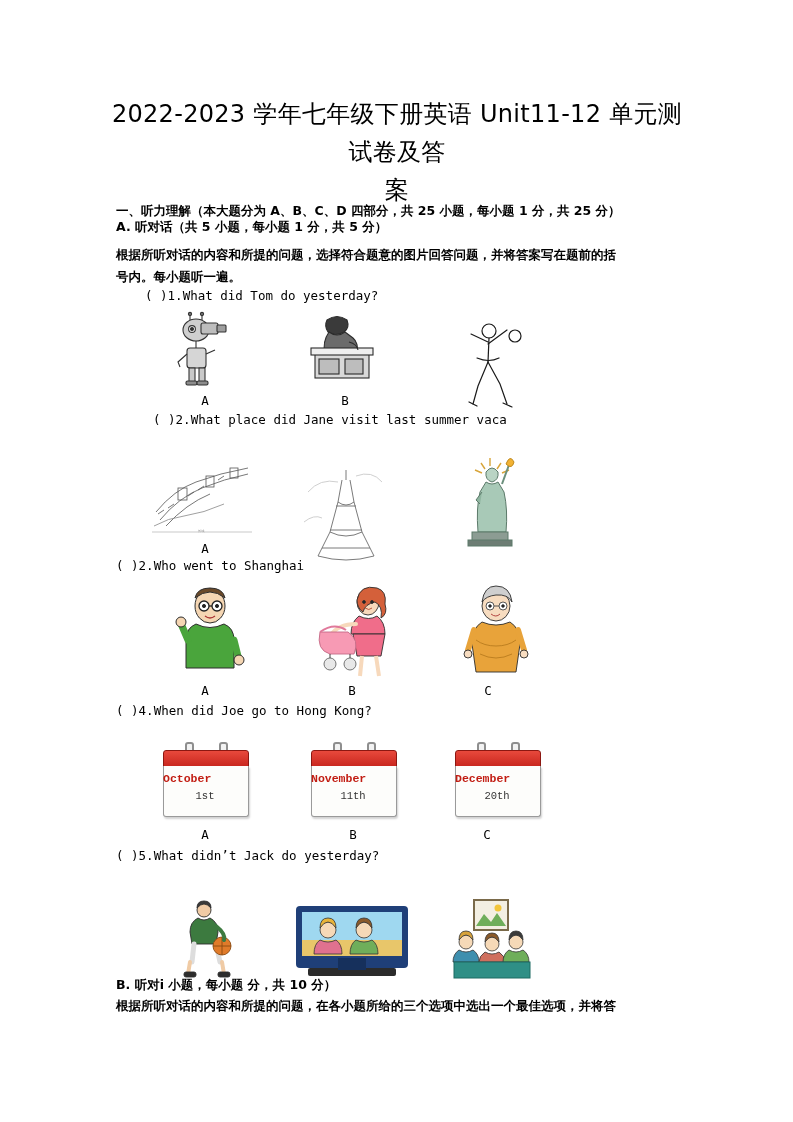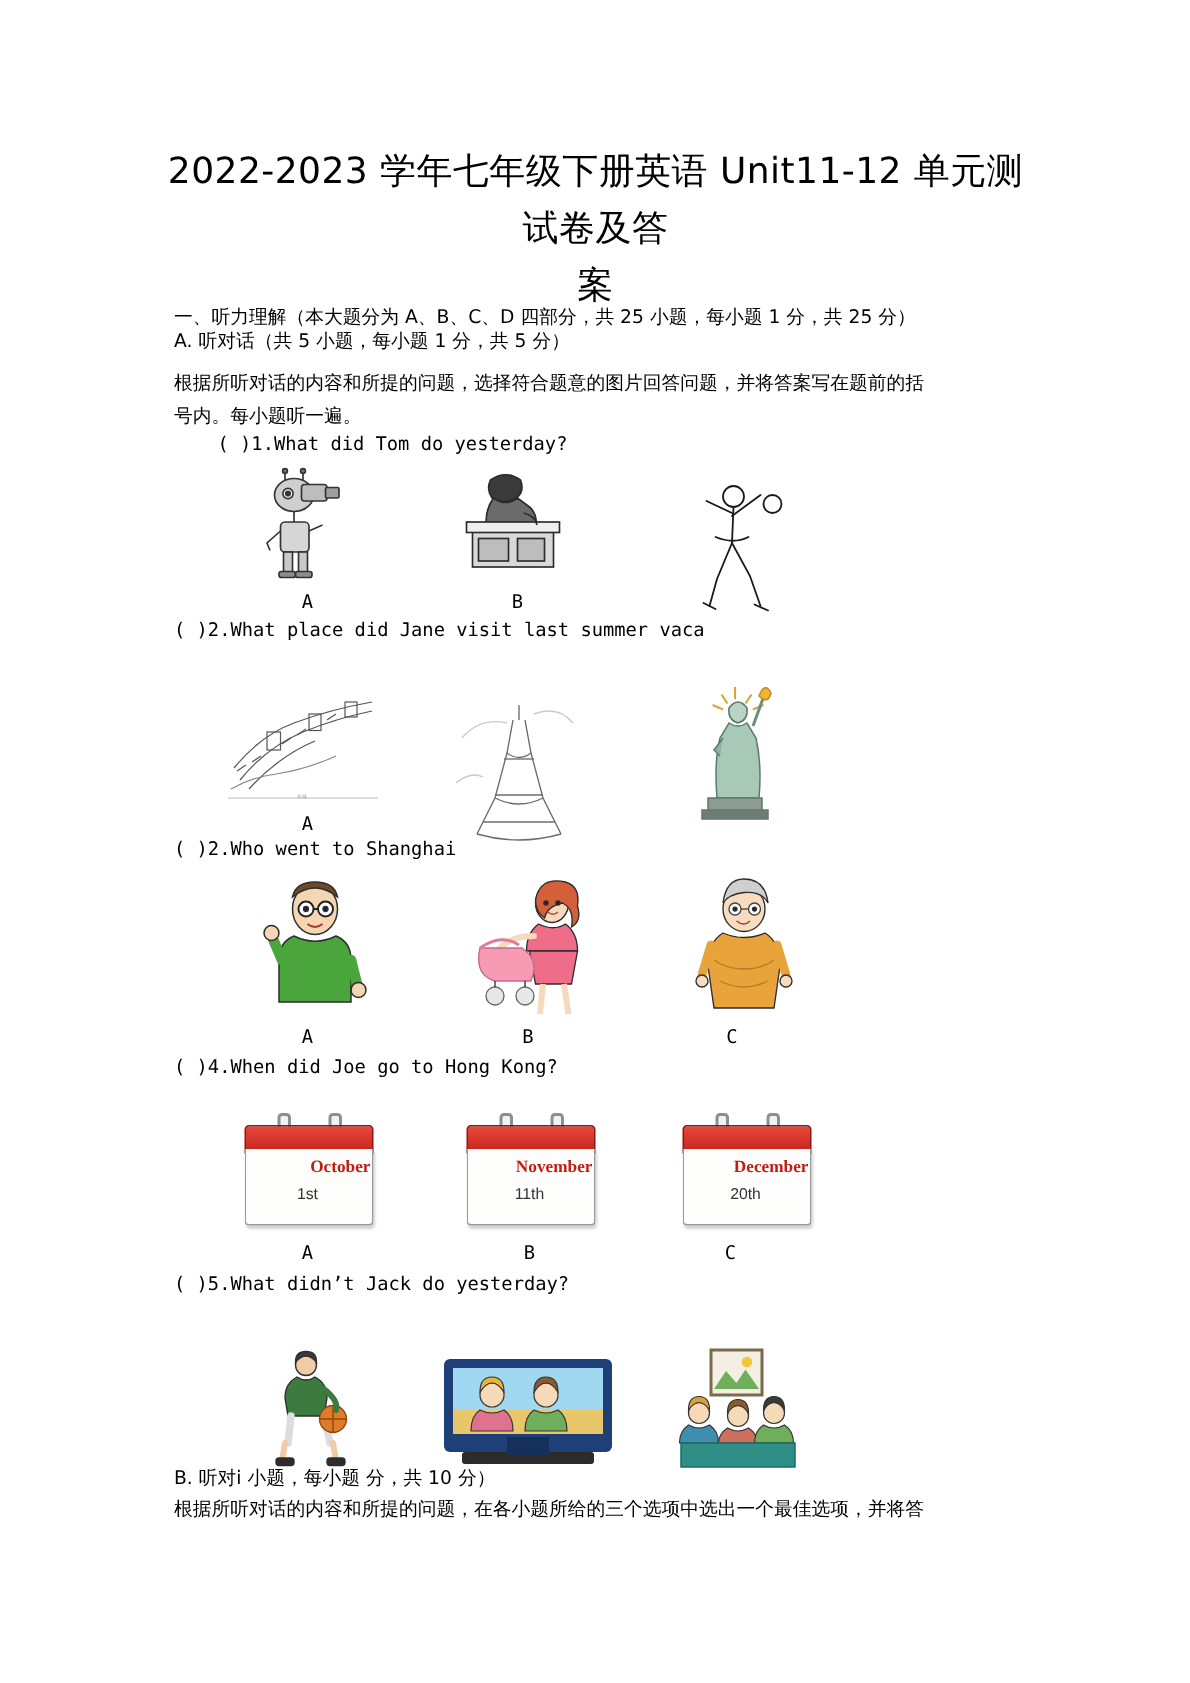--- a/index.html
+++ b/index.html
@@ -35,20 +35,21 @@
     letter-spacing: 0.3px;
   }
   .body-block {
     position: absolute;
     left: 116px;
     width: 562px;
     font-size: 13.5px;
     line-height: 21px;
     color: #000;
     font-family: "Liberation Serif", serif;
+    font-weight: bold;
   }
   .cn {
     font-family: "DejaVu Sans", sans-serif;
     font-size: 12.5px;
   }
   .q-line {
     position: absolute;
     left: 116px;
     font-family: "DejaVu Sans Mono", monospace;
     font-size: 12.5px;
@@ -105,32 +106,32 @@
     top: 0;
     width: 5px; height: 16px;
     border: 2px solid #8e8e8e;
     border-radius: 3px;
     background: #f2f2f2;
   }
   .cal .m {
     position: absolute;
     left: 0; top: 30px;
     width: 84px;
-    text-align: right;
-    font-family: Liberation Serif, serif;
+    text-align: left;
+    font-family: Liberation Mono, monospace;
     font-size: 11.5px;
     color: #c21d13;
     font-weight: bold;
   }
   .cal .d {
     position: absolute;
     left: 0; top: 48px;
     width: 84px;
     text-align: center;
-    font-family: Liberation Sans, sans-serif;
+    font-family: Liberation Mono, monospace;
     font-size: 10.5px;
     color: #333;
   }
 </style>
 </head>
 <body>
 
 <div class="page">
 
   <div class="doc-title">
@@ -194,21 +195,21 @@
         <path d="M60 18 m-6 0 a6 6 0 1 0 12 0 a6 6 0 1 0 -12 0"></path>
         <path d="M22 40 q12 5 22 0"></path>
         <path d="M14 84 L22 88 M48 85 L57 89"></path>
       </g>
     </svg>
   </div>
 
   <div class="opt-label" style="left:190px; top:393px;">A</div>
   <div class="opt-label" style="left:330px; top:393px;">B</div>
 
-  <div class="q-line" style="top:412px;">(  )2.What place did Jane visit last summer vaca</div>
+  <div class="q-line" style="top:412px;margin-left:37px;">(  )2.What place did Jane visit last summer vaca</div>
 
   <div class="imgbox" style="left:152px; top:452px; width:100px; height:82px;">
     <svg width="100" height="82" viewBox="0 0 100 82">
       <g stroke="#555" stroke-width="0.8" fill="none">
         <path d="M4 60 q18 -22 40 -30 q24 -9 52 -14"></path>
         <path d="M8 68 q18 -22 42 -32 q22 -9 46 -14"></path>
         <path d="M14 74 q20 -22 44 -32"></path>
         <rect x="26" y="36" width="9" height="12"></rect>
         <rect x="54" y="24" width="8" height="11"></rect>
         <rect x="78" y="16" width="8" height="10"></rect>

